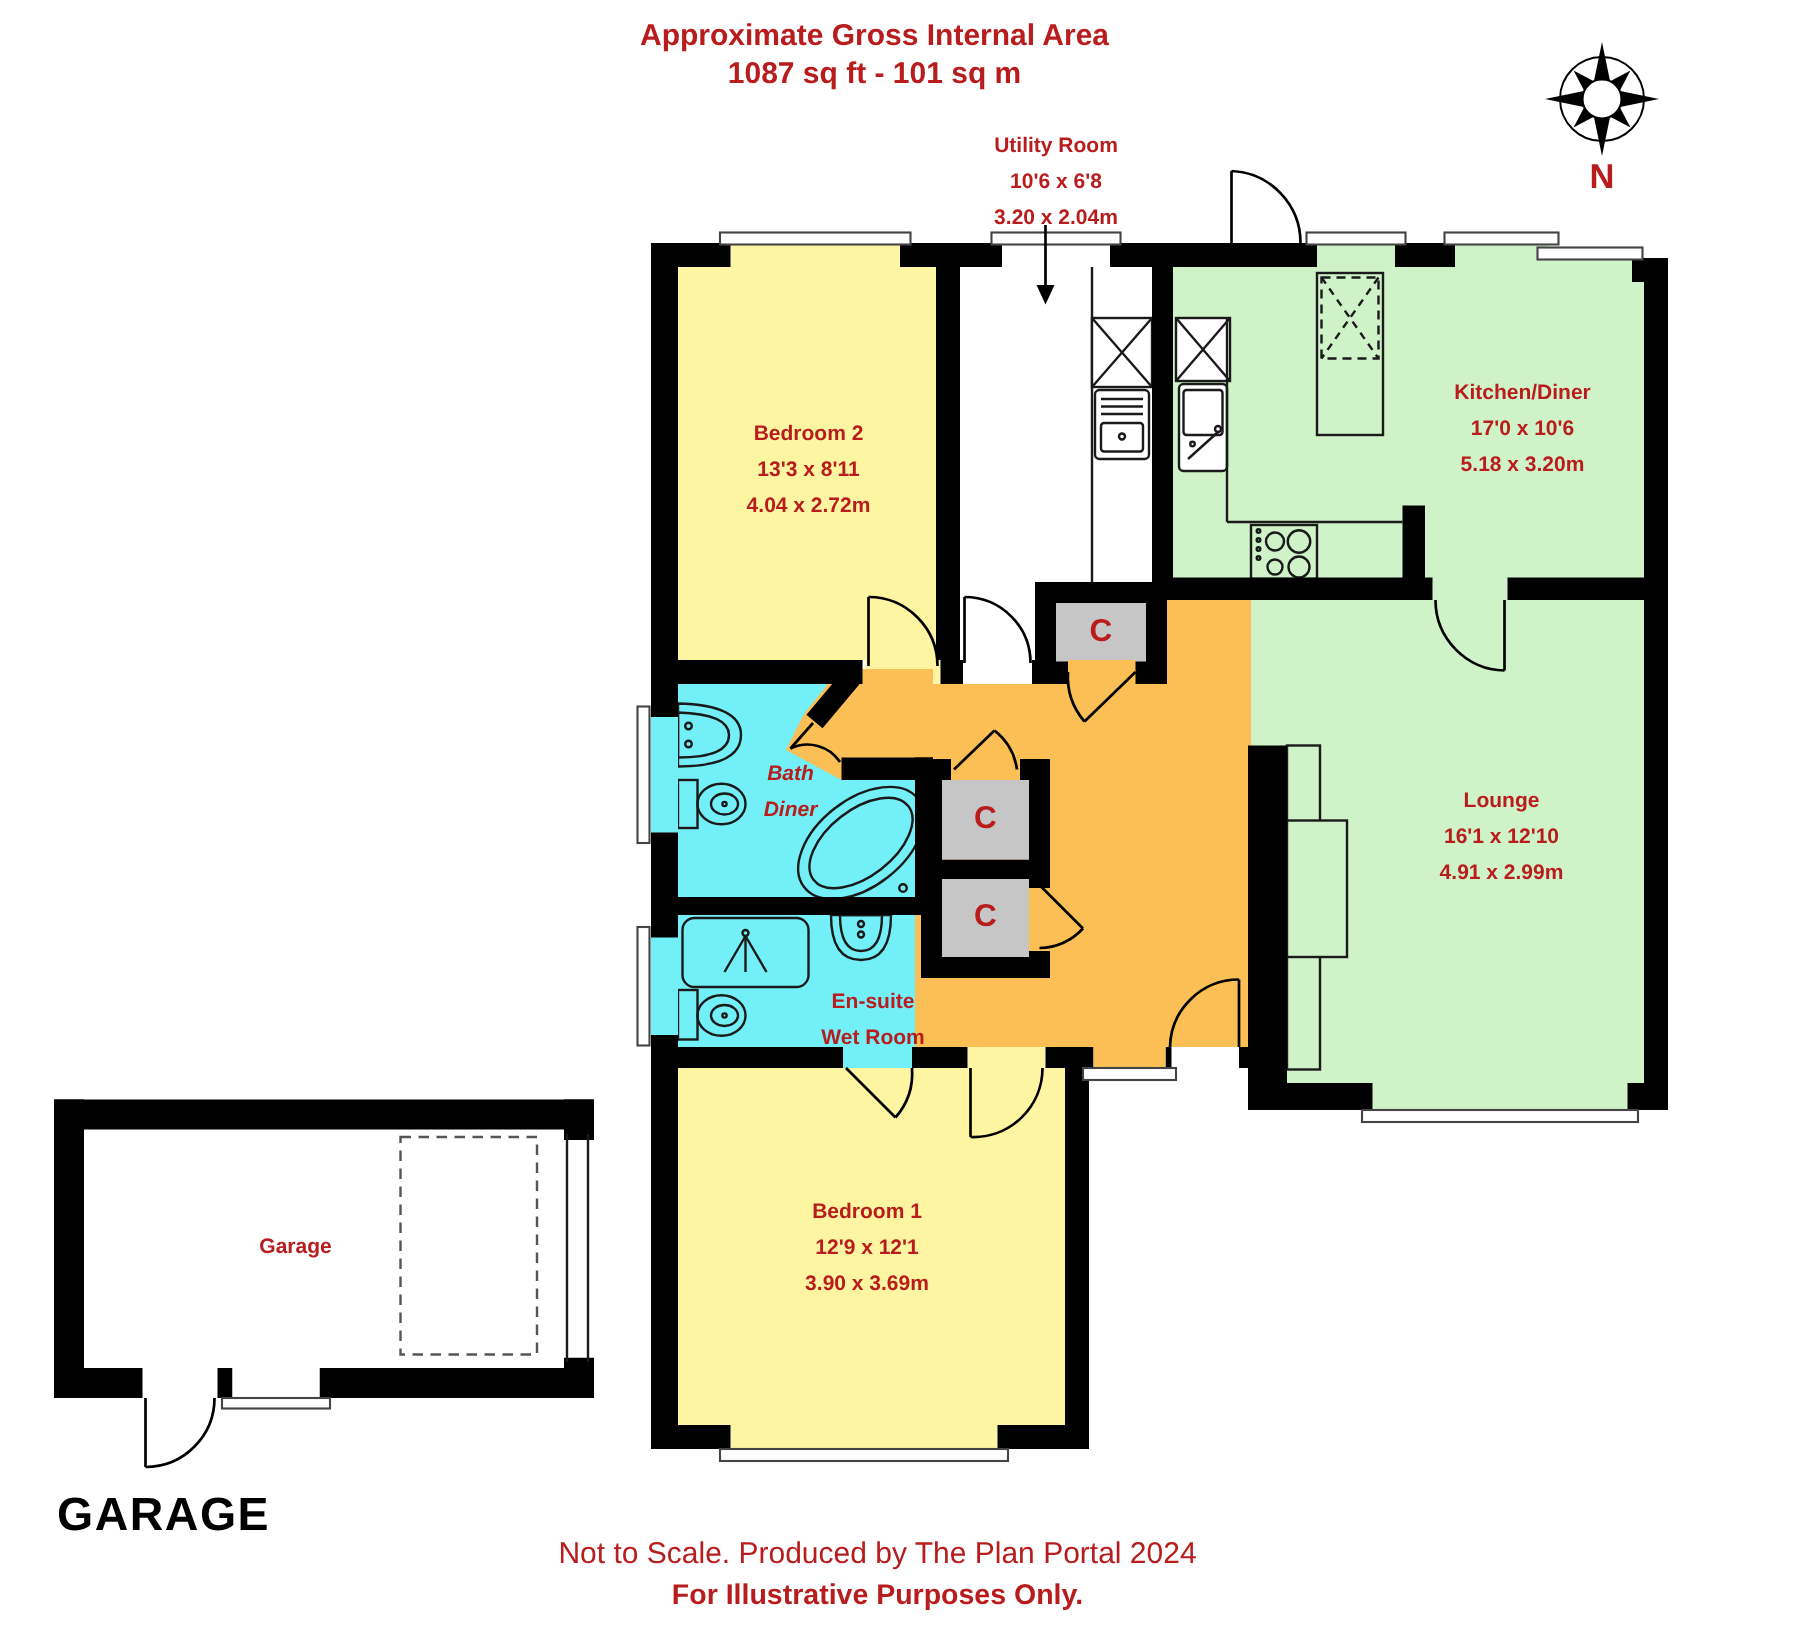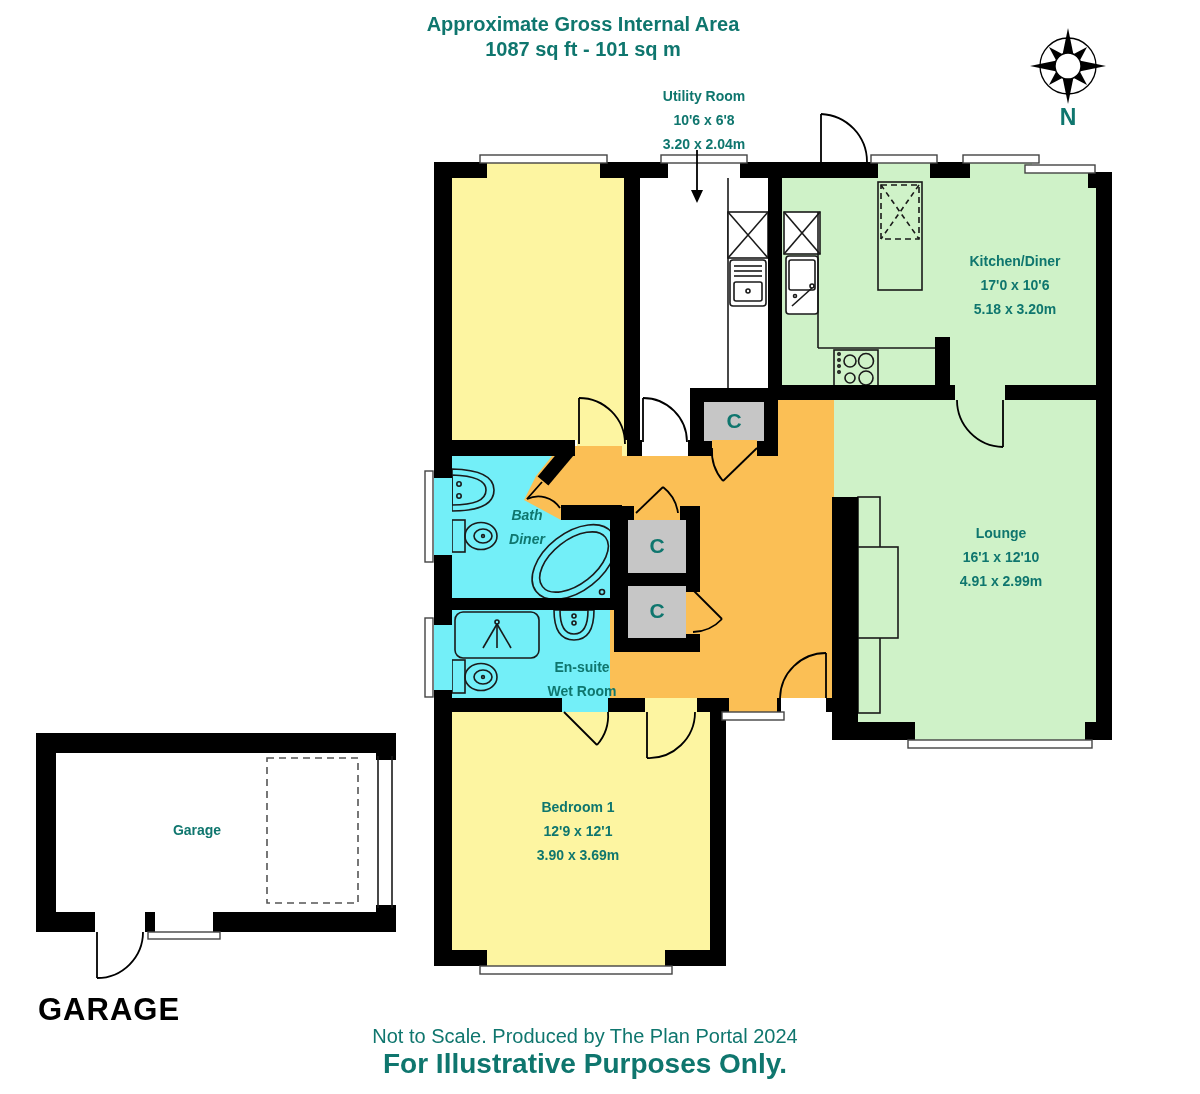--- a/index.html
+++ b/index.html
@@ -1,27 +1,27 @@
 <!DOCTYPE html>
 <html style="--c-bedroom: #FDF5A1; --c-living: #CFF2C8; --c-wet: #73EFF8; --c-hall: #FBBF55; --c-closet: #C6C6C6; --c-wall: #000000;"><head>
 <meta charset="utf-8">
 <style>
   html,body{margin:0;padding:0;background:#ffffff;}
   #stage{position:relative;width:1200px;height:1094px;background:#fff;overflow:hidden;
          font-family:"Liberation Sans",sans-serif;}
   #plan-svg{position:absolute;left:0;top:0;}
   .lbl{position:absolute;transform:translateX(-50%);text-align:center;font-weight:bold;
-       color:#0f766e;white-space:nowrap;z-index:5;}
+       color:#b91c1c;white-space:nowrap;z-index:5;}
   .room-lbl{font-size:14px;line-height:24px;}
   .title-lbl{font-size:20px;line-height:25px;}
   .c-lbl{font-size:21px;line-height:21px;}
   .n-lbl{font-size:23px;}
   .heading-lbl{position:absolute;font-weight:bold;font-size:31px;letter-spacing:1px;color:#000;z-index:5;}
   .footer1{font-weight:normal;font-size:20px;line-height:27px;}
-  .footer2{font-weight:bold;font-size:28px;line-height:27px;}
+  .footer2{font-weight:bold;font-size:19px;line-height:27px;}
   svg .wall{fill:#000;}
   svg .fx{fill:none;stroke:#1a1a1a;stroke-width:1.6;}
   svg .fxw{fill:#fff;stroke:#1a1a1a;stroke-width:1.6;}
   svg .door{fill:none;stroke:#000;stroke-width:1.8;}
   svg .frame{fill:#fff;stroke:#444;stroke-width:1.4;}
 </style>
 </head>
 <body>
 
 <div id="stage">
@@ -279,20 +279,25 @@
     <div>Approximate Gross Internal Area</div>
     <div>1087 sq ft - 101 sq m</div>
   </div>
 
   <div class="lbl room-lbl" style="left:704px;top:84px;">
     <div>Utility Room</div>
     <div>10'6 x 6'8</div>
     <div>3.20 x 2.04m</div>
   </div>
 
+  <div class="lbl room-lbl" style="left:539px;top:276px;">
+    <div>Bedroom 2</div>
+    <div>13'3 x 8'11</div>
+    <div>4.04 x 2.72m</div>
+  </div>
 
   <div class="lbl room-lbl" style="left:1015px;top:249px;">
     <div>Kitchen/Diner</div>
     <div>17'0 x 10'6</div>
     <div>5.18 x 3.20m</div>
   </div>
 
   <div class="lbl room-lbl" style="left:1001px;top:521px;">
     <div>Lounge</div>
     <div>16'1 x 12'10</div>

